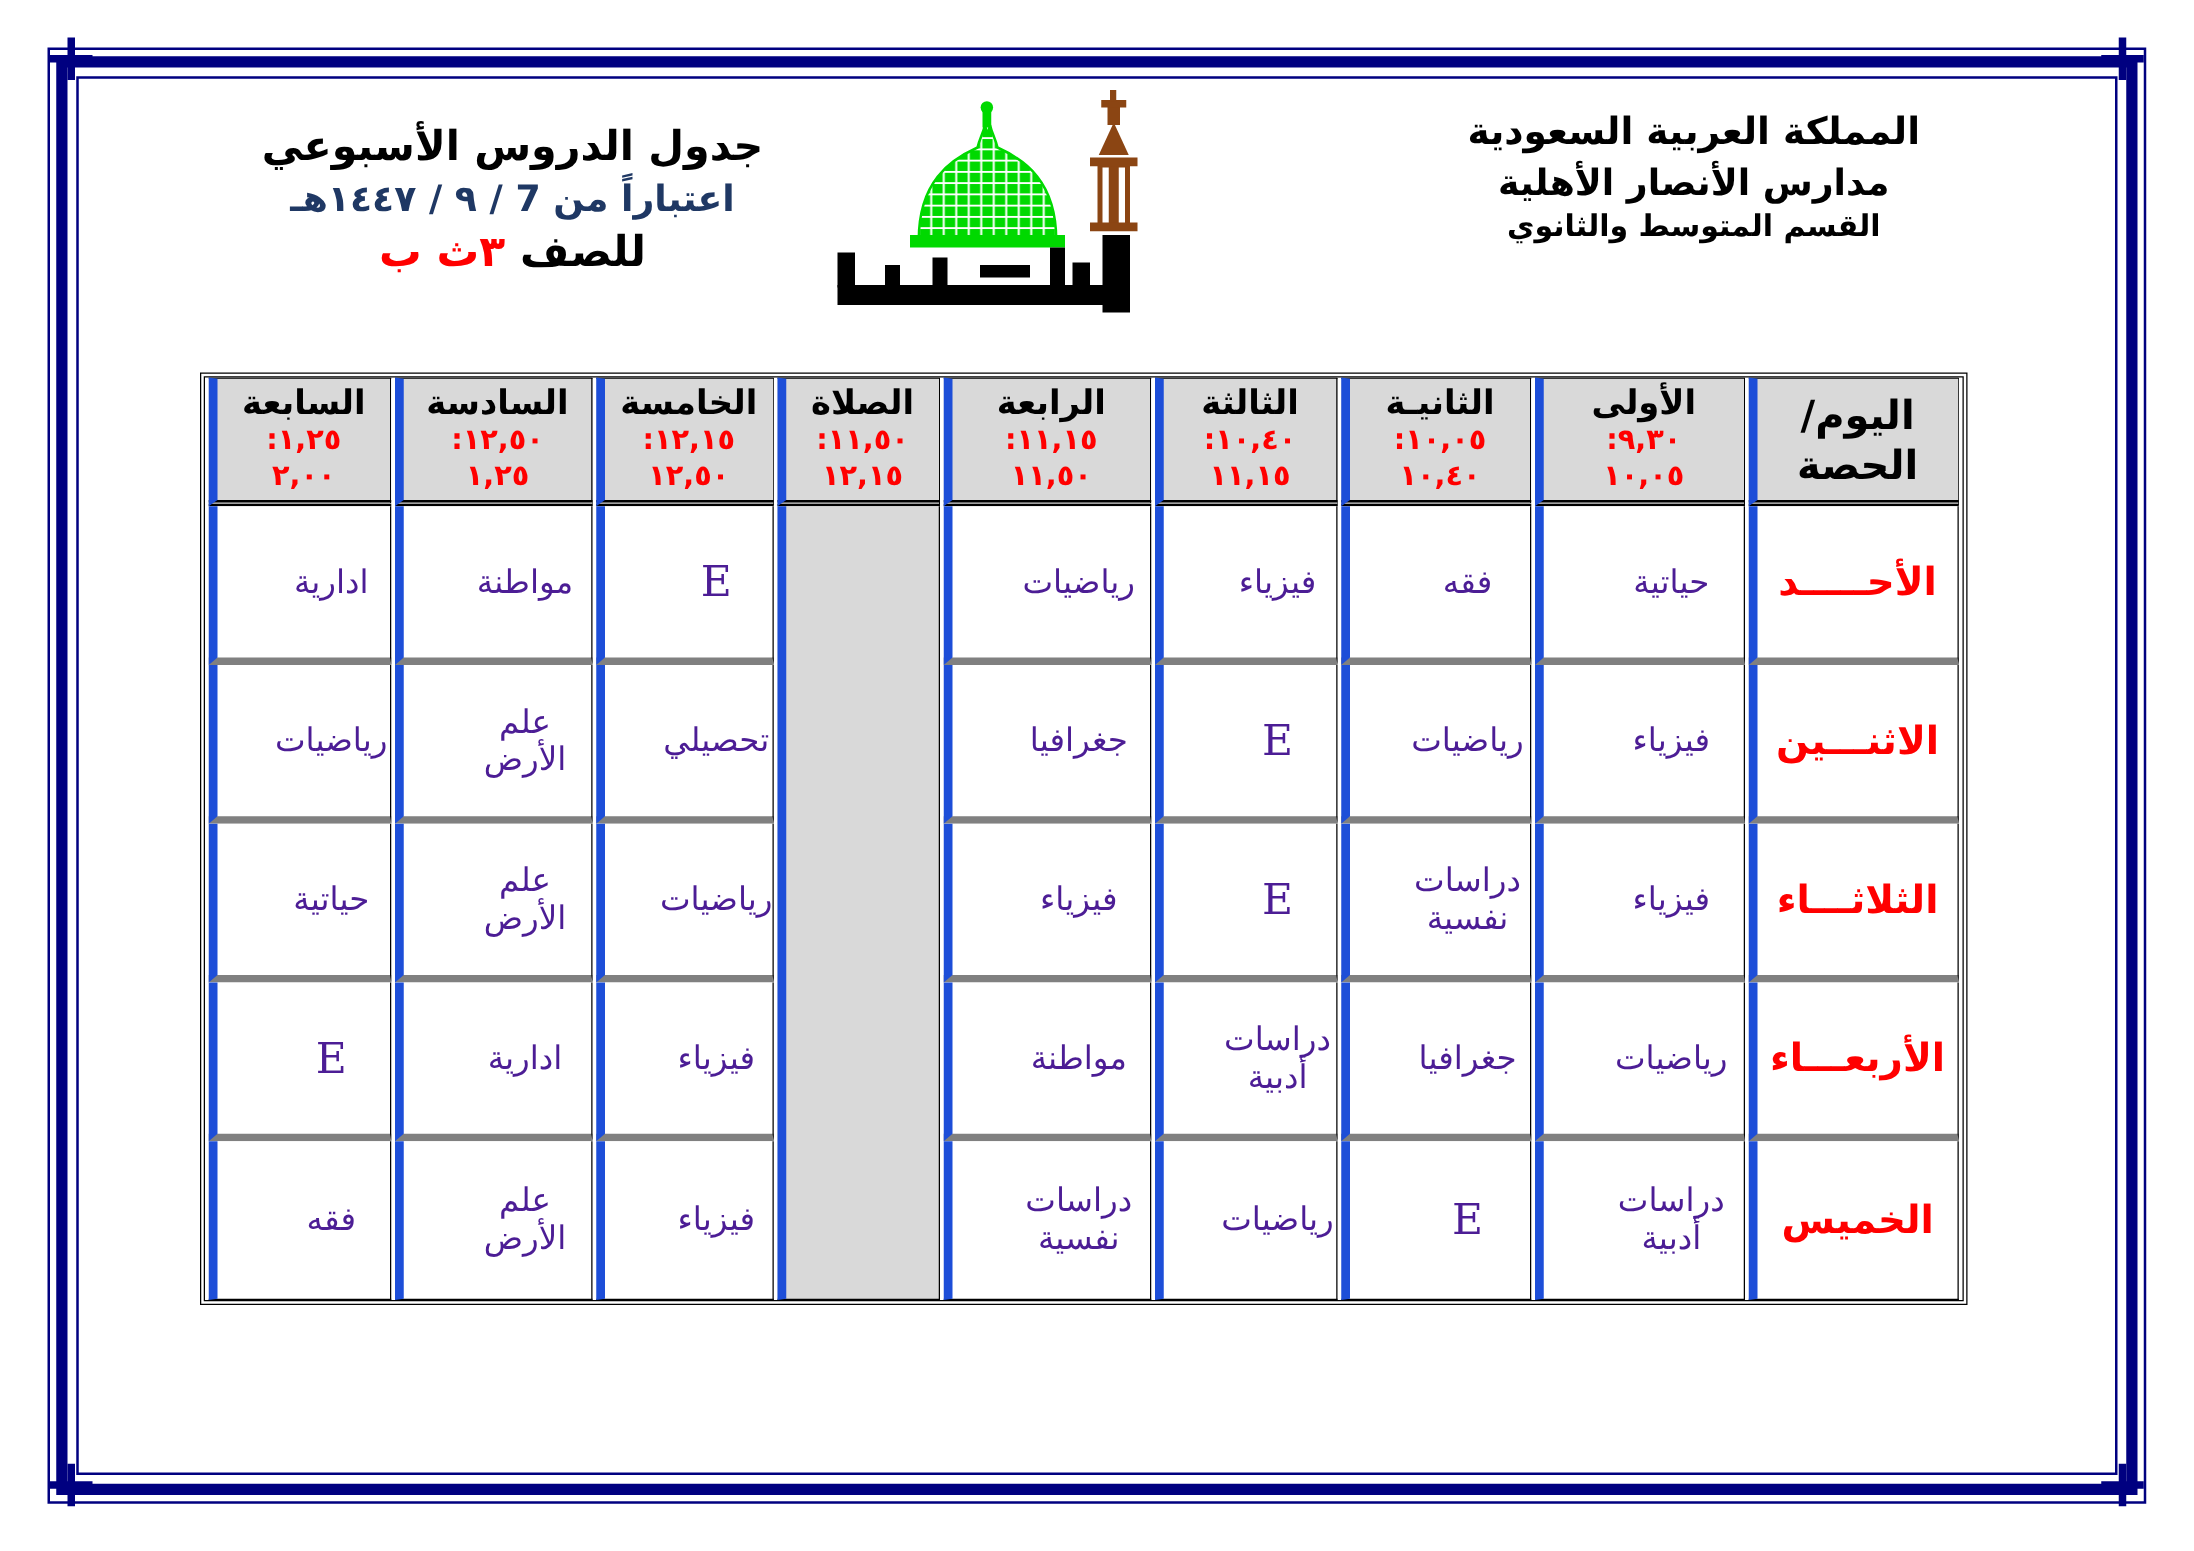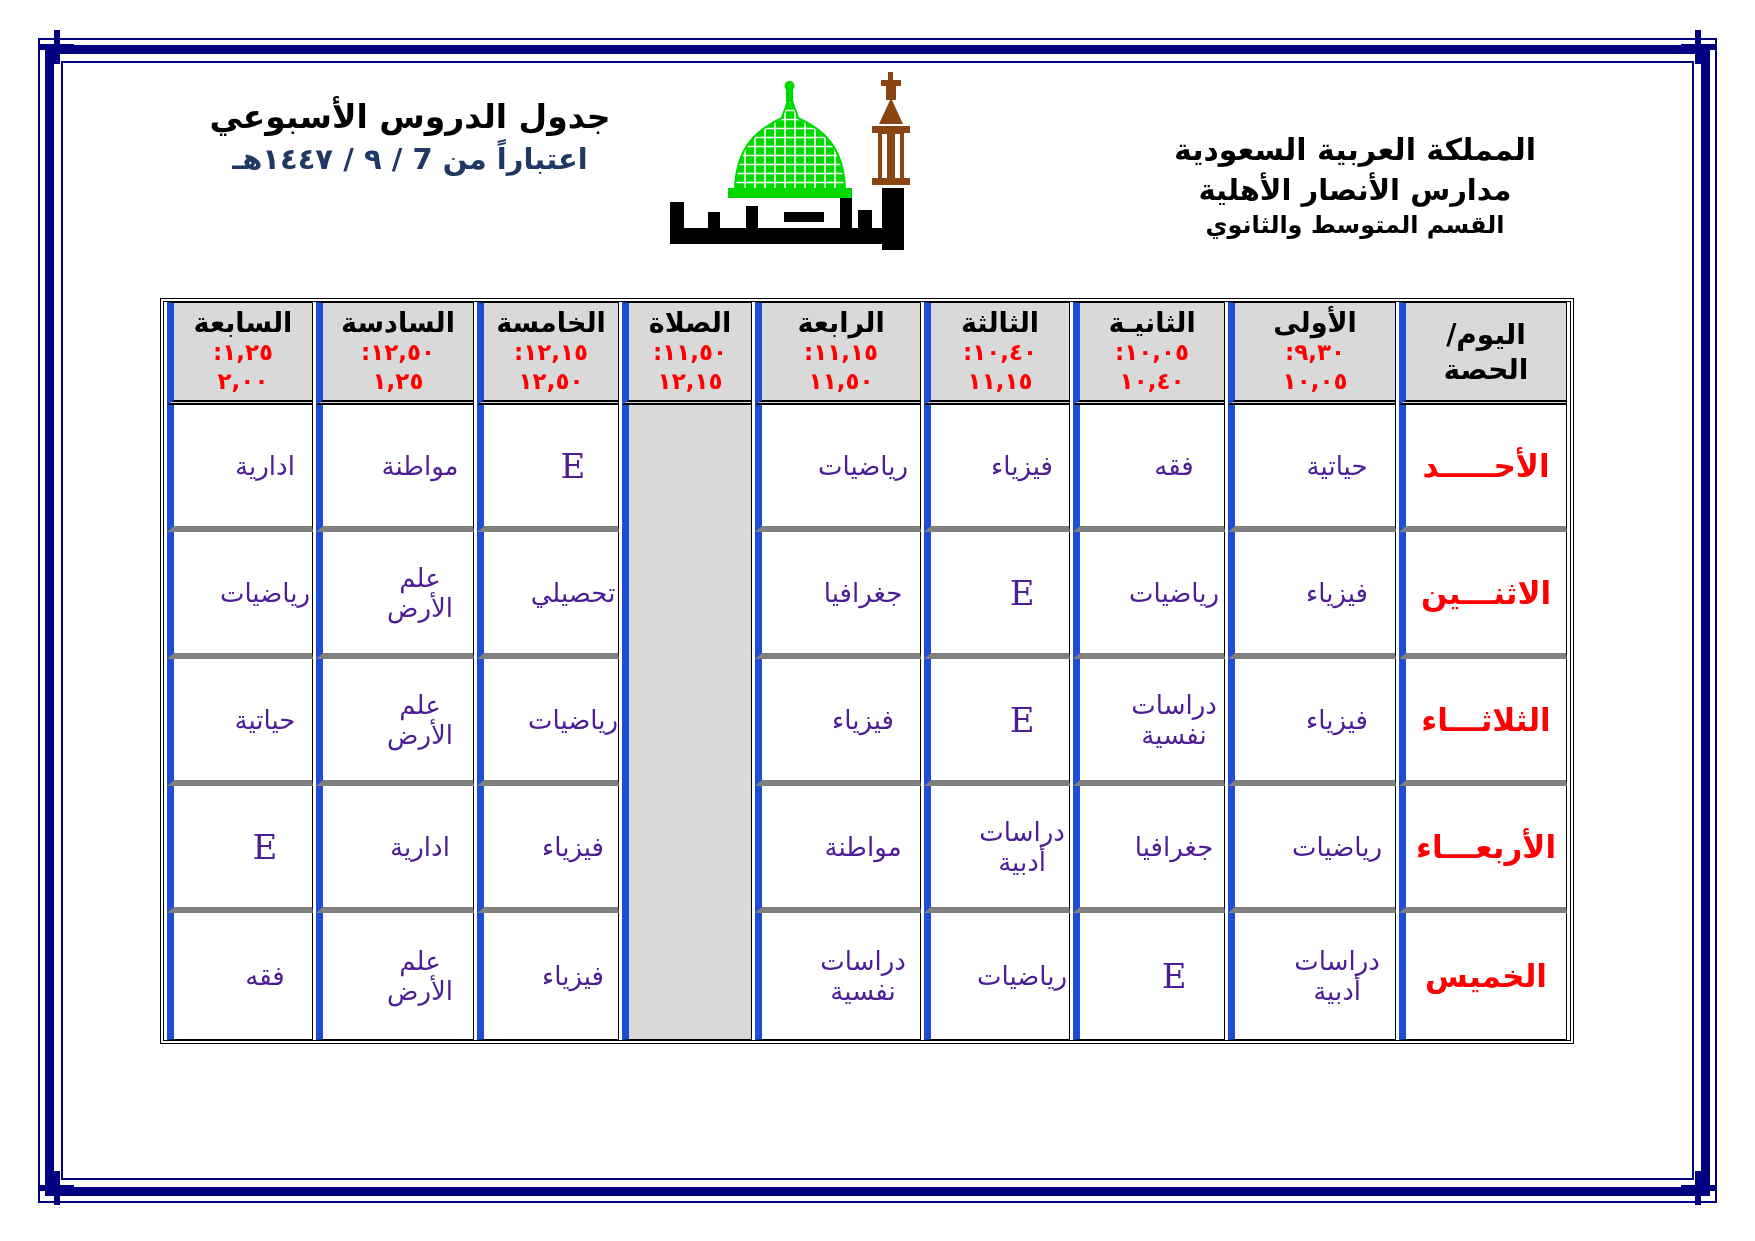--- a/index.html
+++ b/index.html
@@ -15,21 +15,21 @@
   .corner{position:absolute;width:34px;height:34px;}
   .corner::before,.corner::after{content:"";position:absolute;background:#000080;}
   .corner::before{left:0;top:14px;width:34px;height:6px;}
   .corner::after{left:14px;top:0;width:6px;height:34px;}
   .corner.tl{left:40px;top:30px;}
   .corner.tr{right:40px;top:30px;}
   .corner.bl{left:40px;bottom:36px;}
   .corner.br{right:40px;bottom:36px;}
 
   
-  .hdr-right{position:absolute;top:86px;right:190px;width:420px;text-align:center;direction:rtl;color:#000;margin-top:44px;}
+  .hdr-right{position:absolute;top:86px;right:190px;width:420px;text-align:center;direction:rtl;color:#000;}
   .hdr-right .l1{font-size:30px;font-weight:bold;line-height:1.35;}
   .hdr-right .l2{font-size:29px;font-weight:bold;line-height:1.35;}
   .hdr-right .l3{font-size:26px;font-weight:bold;margin-top:16px;line-height:1.3;}
   .hdr-right .l4{font-size:24px;font-weight:bold;line-height:1.3;}
 
   .hdr-left{position:absolute;top:96px;left:165px;width:490px;text-align:center;direction:rtl;}
   .hdr-left .title{font-size:33px;font-weight:bold;color:#000;line-height:1.3;}
   .hdr-left .effective{font-size:29px;font-weight:bold;color:#1f3864;line-height:1.4;}
   .hdr-left .classline{font-size:34px;font-weight:bold;color:#000;line-height:1.4;}
   .hdr-left .classline .cls{color:#ff0000;}
@@ -51,21 +51,21 @@
   }
   .sched thead th{
     background:#d9d9d9;height:97px;
     border-top:1px solid #000;border-bottom:5px double #000;
   }
   .sched tbody tr{height:127px;}
   .sched tbody td,.sched tbody th{border-bottom:6px solid #808080;background:#fff;}
   .sched tbody tr:last-child td,.sched tbody tr:last-child th{border-bottom:1px solid #000;}
   .ph-label{font-size:27px;font-weight:bold;color:#000;line-height:1.15;}
   .ph-time{font-size:23px;font-weight:bold;color:#ff0000;line-height:1.25;}
-  .day-hdr{font-size:28px;font-weight:bold;color:#000;line-height:1.25;}
+  .day-hdr{font-size:32px;font-weight:bold;color:#000;line-height:1.25;}
   .sched th.day{font-size:31px;font-weight:bold;color:#ff0000;}
   .sched td.subj{font-size:26px;font-weight:normal;color:#4c1d95;padding-left:44px;}
   .sched td.latin{font-family:"DejaVu Serif",serif;font-size:34px;}
   .sched td.prayer{background:#d9d9d9;border-bottom:1px solid #000;}
 </style>
 </head>
 <body>
 
 <div class="frame-outer"></div>
 <div class="frame-mid"></div>
@@ -112,20 +112,24 @@
     <rect x="96" y="136" width="12" height="24" fill="#000000"></rect>
     <rect x="134" y="142" width="40" height="10" fill="#000000"></rect>
     <rect x="190" y="128" width="12" height="32" fill="#000000"></rect>
     <rect x="208" y="140" width="14" height="20" fill="#000000"></rect>
   </svg>
 </div>
 
 <div class="hdr-left">
   <div class="title">جدول الدروس الأسبوعي</div>
   <div class="effective">اعتباراً من 7 / ٩ / ١٤٤٧هـ</div>
+  <div class="classline">
+    <span>للصف</span>
+    <span class="cls">٣ث ب</span>
+  </div>
 </div>
 
 <div class="table-wrap">
   <table class="sched">
     <colgroup>
       <col style="width:168px">
         <col style="width:168px">
         <col style="width:152px">
       <col style="width:146px">
         <col style="width:166px">

